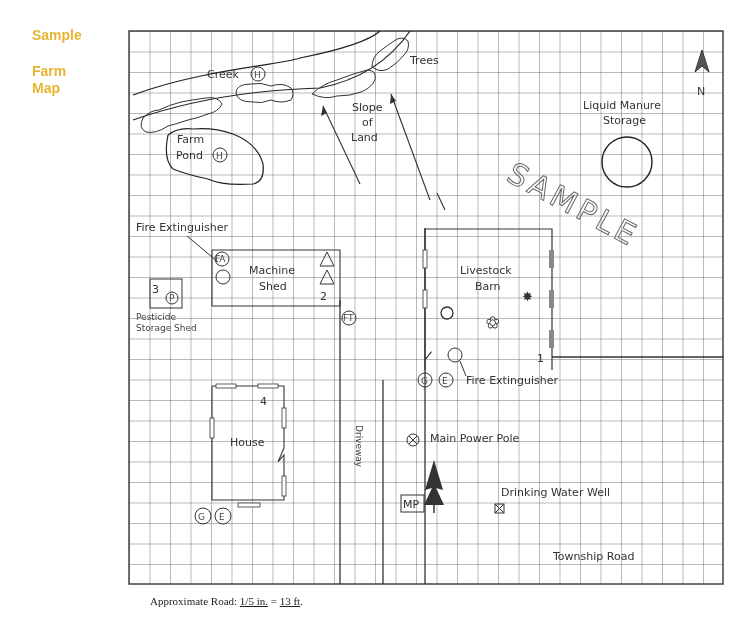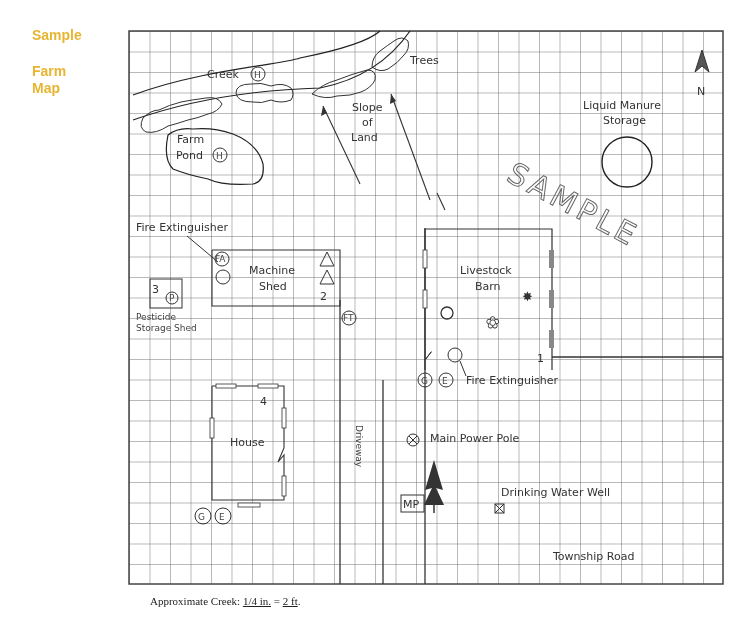--- a/index.html
+++ b/index.html
@@ -141,15 +141,15 @@
 
   <rect x="495" y="504" width="9" height="9" fill="none" stroke="#333"></rect>
   <line x1="495" y1="504" x2="504" y2="513" stroke="#333"></line>
   <line x1="504" y1="504" x2="495" y2="513" stroke="#333"></line>
   <text x="501" y="496" class="lbl">Drinking Water Well</text>
 
   <text x="553" y="560" class="lbl">Township Road</text>
 </svg>
 
 <div class="scale">
-  <span>Approximate Creek:</span>
-  <u>1/4 in.</u><span> = </span><u>2 ft</u><span>.</span>
+  <span>Approximate Road:</span>
+  <u>1/5 in.</u><span> = </span><u>13 ft</u><span>.</span>
 </div>
 
 </body></html>

